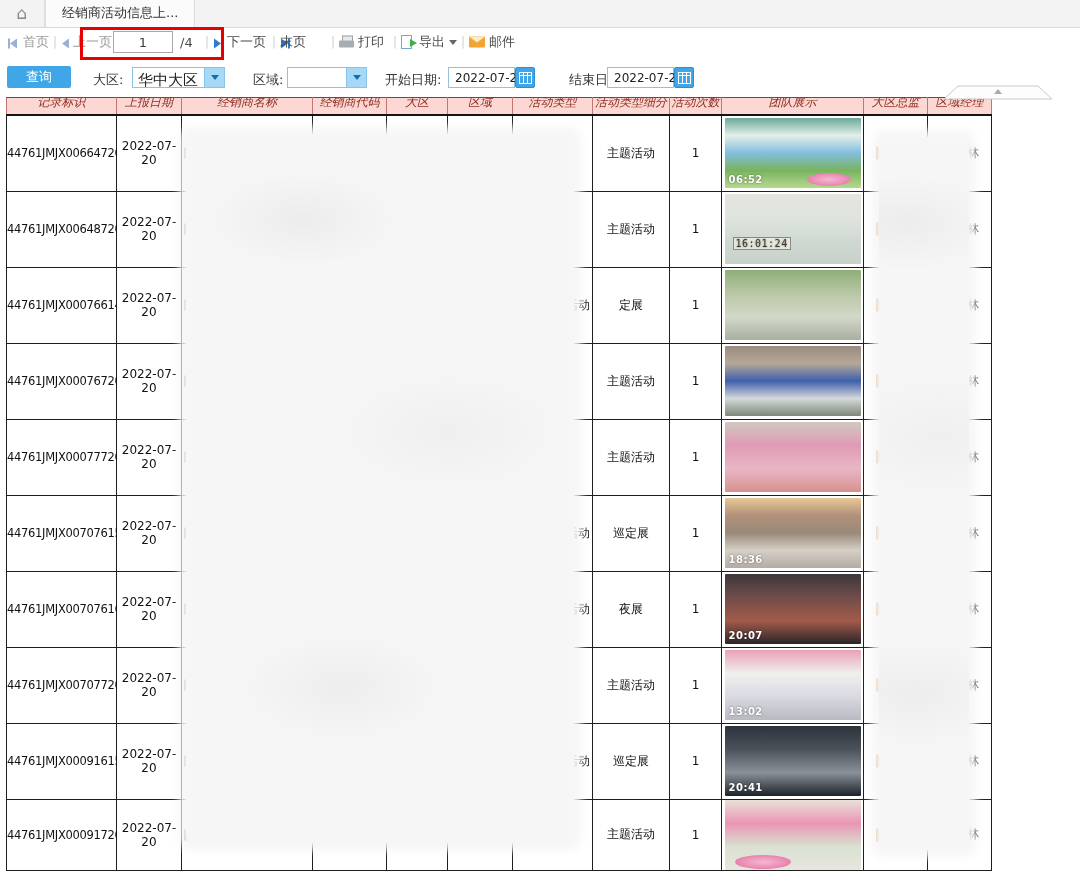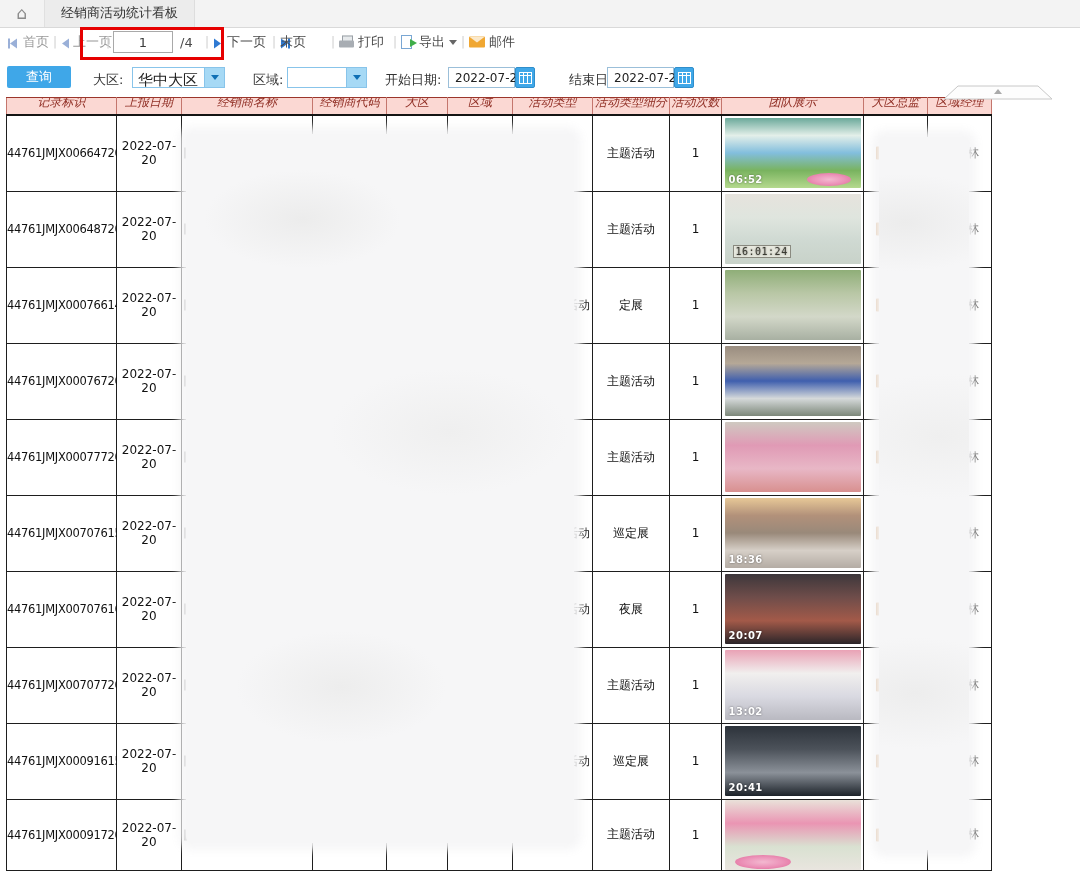--- a/index.html
+++ b/index.html
@@ -65,21 +65,21 @@
   th span{display:block;margin-top:-7px;font-size:12px;color:#8f2d23;white-space:nowrap;text-align:center;font-style:italic;}
   tbody tr{height:76px;} tbody tr:last-child{height:71px;}
   td{border:1px solid #1e1e1e;font-size:12px;color:#111;text-align:center;padding:0;position:relative;background:#fff;vertical-align:middle;}
   td.c1{font-size:11.5px;letter-spacing:-0.3px;}
   td.c3:before{content:"";position:absolute;left:2px;top:50%;transform:translateY(-50%);width:3px;height:11px;background:#6a6a6a;}
   td.c12{text-align:right;padding-right:12px;}
   .tfrag{position:absolute;right:2px;top:50%;transform:translateY(-50%);font-size:12px;color:#111;white-space:nowrap;}
   .dirfrag{position:absolute;left:12px;top:50%;transform:translateY(-50%);width:5px;height:13px;background:#c6813b;border-radius:1px;}
   .photo{position:relative;width:136px;height:70px;margin:0 auto;border-radius:1px;overflow:hidden;}
   .ts{position:absolute;left:4px;bottom:3px;color:#fff;font-size:10px;font-weight:bold;text-shadow:0 0 2px rgba(0,0,0,.55);letter-spacing:.5px;}
-  .ts.dark{color:#3a3a32;background:rgba(235,235,225,.85);border:1px solid #8a8a80;padding:0 2px;bottom:6px;left:8px;
+  .ts.dark{color:#3a3a32;background:rgba(235,235,225,.85);border:1px solid #8a8a80;padding:0 2px;bottom:14px;left:8px;
            font-family:"DejaVu Sans Mono","Liberation Mono",monospace;font-weight:normal;}
   .oval{position:absolute;border-radius:50%;background:radial-gradient(closest-side,#f3b9d0,#ec93b9 70%,#e781ab);}
   .oval-right{right:10px;bottom:2px;width:44px;height:13px;}
   .oval-left{left:10px;bottom:1px;width:56px;height:14px;}
 
   
   .blur{position:absolute;z-index:5;border-radius:6px;background:#f6f6f7;
         box-shadow:0 0 9px 7px rgba(246,246,247,.95);
         background-image:radial-gradient(140px 70px at 30% 12%,#ececec,rgba(236,236,236,0) 70%),
                          radial-gradient(170px 90px at 68% 42%,#efefef,rgba(239,239,239,0) 70%),
@@ -91,22 +91,22 @@
 </style>
 </head>
 <body>
 
 <div class="stage">
 
   <div class="tabbar">
     <div class="homebox">
       <span class="home-glyph">⌂</span>
     </div>
-    <div class="tab inactive">
-      <span>经销商活动统计看板</span>
+    <div class="tab active">
+      <span>经销商活动信息上...</span>
     </div>
   </div>
 
   <div class="toolbar">
     <span class="ti" style="left:8px"><span class="vbar off"></span><span class="tri l-off"></span></span>
     <span class="ti dis" style="left:23px">首页</span>
     <span class="sep" style="left:53px">|</span>
     <span class="ti" style="left:62px"><span class="tri l-off"></span></span>
     <span class="ti dis" style="left:73px">上一页</span>
     <span class="sep" style="left:106px">|</span>

